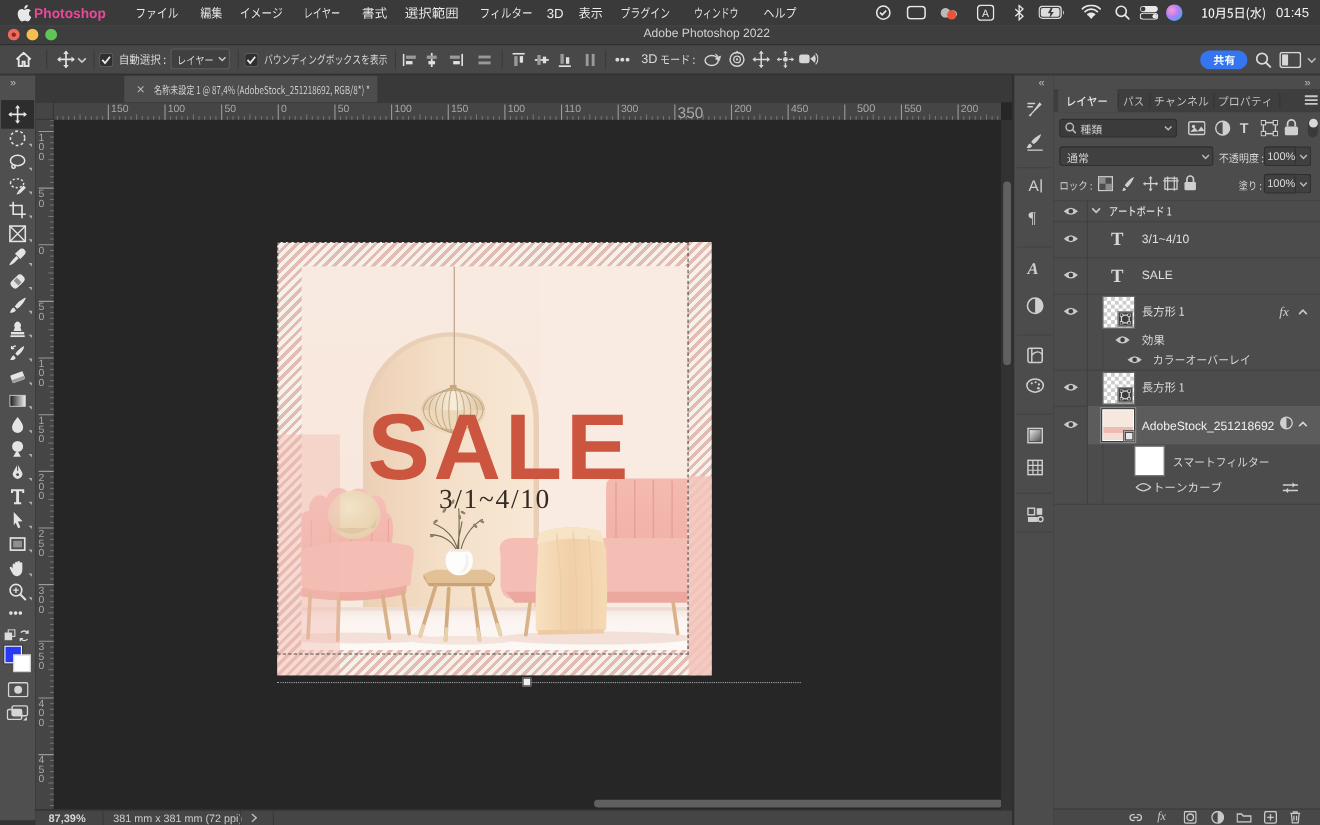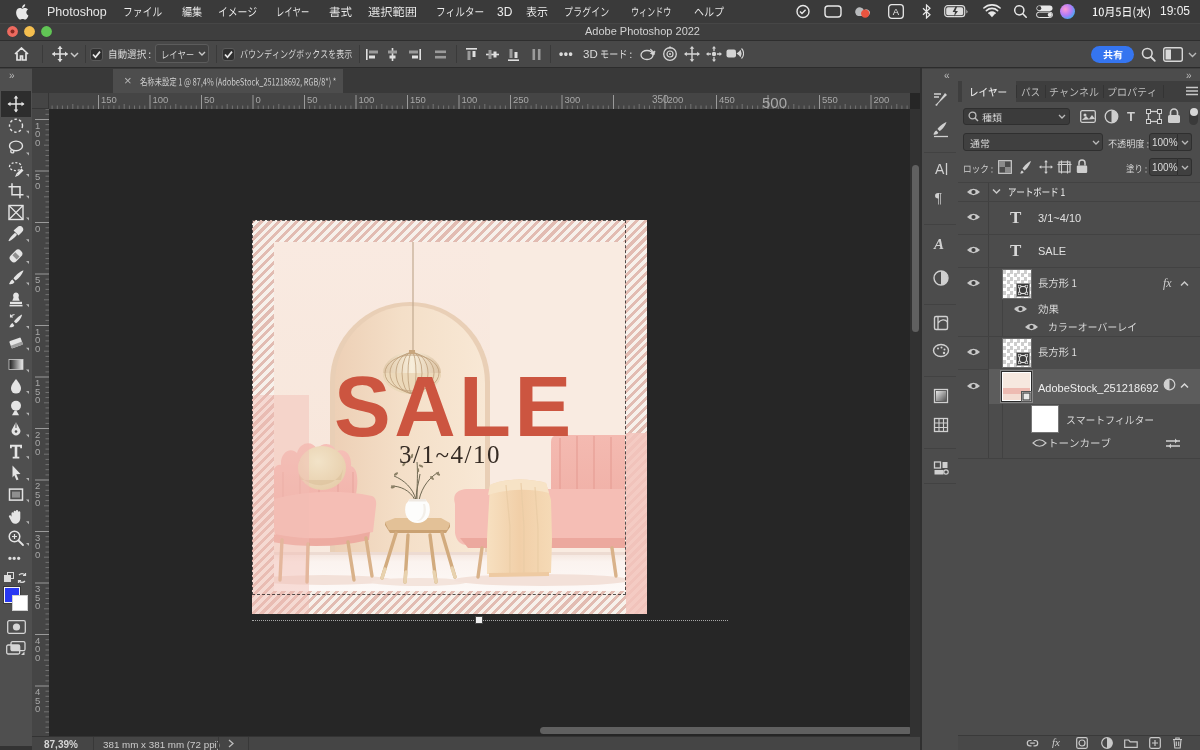--- a/index.html
+++ b/index.html
@@ -2,21 +2,21 @@
 <html><head><meta charset="utf-8"><style>
 *{margin:0;padding:0;box-sizing:border-box}
 body{width:1200px;height:750px;background:#262626;font-family:"Liberation Sans",sans-serif;overflow:hidden;position:relative}
 .abs{position:absolute}
 </style></head><body>
 <div style="position:absolute;left:0;top:0;width:1200px;height:23px;background:#3a3a3a"></div>
 <svg class="abs" style="left:15px;top:4px" width="14" height="16" viewBox="0 0 14 16">
 <path fill="#e8e8e8" d="M11.3 8.6c0-2 1.6-2.9 1.7-3-0.9-1.3-2.3-1.5-2.8-1.5-1.2-0.1-2.3 0.7-2.9 0.7-0.6 0-1.5-0.7-2.5-0.7-1.3 0-2.5 0.8-3.1 1.9-1.3 2.3-0.3 5.7 1 7.6 0.6 0.9 1.4 2 2.4 1.9 1-0.04 1.3-0.6 2.5-0.6 1.2 0 1.5 0.6 2.5 0.6 1 0 1.7-0.9 2.3-1.8 0.7-1.1 1-2.1 1-2.2-0.02-0.01-2-0.8-2.1-2.9z"></path>
 <path fill="#e8e8e8" d="M9.4 2.8c0.5-0.7 0.9-1.6 0.8-2.5-0.8 0.03-1.7 0.5-2.3 1.2-0.5 0.6-0.9 1.5-0.8 2.4 0.9 0.1 1.8-0.4 2.3-1.1z"></path>
   </svg>
-<div class="abs" style="left:47px;top:5px;font-size:12.5px;font-weight:normal;color:#e5e5e5">Photoshop</div>
+<div class="abs" style="left:31px;top:5px;font-size:12.5px;font-weight:bold;color:#ec4899">Photoshop</div>
 <div style="position:absolute;left:123px;top:3.9px">
     <svg width="40" height="16.1" viewBox="0 -12.1 47.0 16.1" preserveAspectRatio="none" style="display:block">
       <path d="M9.9 -7.6Q9.8 -7.5 9.8 -7.4Q9.8 -7.2 9.7 -7.1Q9.6 -6.6 9.5 -6.1Q9.3 -5.5 9.1 -4.9Q8.9 -4.4 8.6 -3.8Q8.3 -3.3 8.0 -2.8Q7.5 -2.2 6.8 -1.6Q6.2 -1.0 5.4 -0.5Q4.5 -0.1 3.5 0.3L2.7 -0.6Q3.8 -0.9 4.7 -1.3Q5.5 -1.7 6.1 -2.2Q6.7 -2.8 7.2 -3.4Q7.6 -3.9 7.9 -4.6Q8.2 -5.2 8.4 -5.9Q8.6 -6.6 8.7 -7.1Q8.5 -7.1 8.1 -7.1Q7.6 -7.1 7.0 -7.1Q6.4 -7.1 5.8 -7.1Q5.1 -7.1 4.5 -7.1Q3.9 -7.1 3.4 -7.1Q3.0 -7.1 2.8 -7.1Q2.5 -7.1 2.2 -7.1Q1.9 -7.1 1.7 -7.1V-8.1Q1.8 -8.1 2.0 -8.1Q2.2 -8.1 2.4 -8.0Q2.6 -8.0 2.8 -8.0Q3.0 -8.0 3.3 -8.0Q3.7 -8.0 4.2 -8.0Q4.6 -8.0 5.2 -8.0Q5.8 -8.0 6.3 -8.0Q6.9 -8.0 7.3 -8.0Q7.8 -8.0 8.1 -8.0Q8.5 -8.0 8.6 -8.0Q8.7 -8.0 8.9 -8.0Q9.0 -8.1 9.2 -8.1Z M21.4 -5.8Q21.4 -5.7 21.3 -5.7Q21.3 -5.6 21.2 -5.5Q21.1 -5.3 20.9 -5.0Q20.6 -4.6 20.3 -4.2Q20.0 -3.8 19.6 -3.4Q19.3 -3.1 18.9 -2.8L18.1 -3.3Q18.5 -3.6 18.9 -4.0Q19.3 -4.3 19.6 -4.7Q20.0 -5.1 20.1 -5.4Q20.0 -5.4 19.5 -5.4Q19.1 -5.4 18.5 -5.4Q17.9 -5.4 17.3 -5.4Q16.7 -5.4 16.1 -5.4Q15.5 -5.4 15.1 -5.4Q14.7 -5.4 14.6 -5.4Q14.4 -5.4 14.1 -5.4Q13.8 -5.4 13.5 -5.4V-6.3Q13.8 -6.3 14.1 -6.3Q14.4 -6.2 14.6 -6.2Q14.7 -6.2 15.1 -6.2Q15.6 -6.2 16.2 -6.2Q16.8 -6.2 17.4 -6.2Q18.1 -6.2 18.7 -6.2Q19.3 -6.2 19.7 -6.2Q20.2 -6.2 20.3 -6.2Q20.4 -6.2 20.5 -6.2Q20.6 -6.3 20.7 -6.3Q20.9 -6.3 20.9 -6.3ZM17.6 -4.6Q17.6 -3.9 17.5 -3.2Q17.5 -2.6 17.3 -2.0Q17.2 -1.4 16.9 -0.9Q16.6 -0.4 16.1 0.0Q15.6 0.5 14.9 0.9L14.1 0.3Q14.3 0.2 14.5 0.1Q14.7 0.0 14.9 -0.1Q15.7 -0.6 16.0 -1.2Q16.4 -1.8 16.5 -2.5Q16.7 -3.2 16.7 -3.9Q16.7 -4.1 16.6 -4.3Q16.6 -4.5 16.6 -4.6Z M24.0 -4.2Q25.5 -4.6 26.8 -5.1Q28.1 -5.7 29.0 -6.3Q29.6 -6.7 30.2 -7.1Q30.8 -7.6 31.3 -8.1Q31.8 -8.5 32.2 -9.0L32.9 -8.3Q32.4 -7.8 31.9 -7.3Q31.3 -6.8 30.7 -6.3Q30.1 -5.9 29.4 -5.5Q28.8 -5.1 28.0 -4.7Q27.2 -4.3 26.3 -3.9Q25.4 -3.6 24.4 -3.3ZM28.8 -5.8 29.8 -6.1V-0.9Q29.8 -0.7 29.8 -0.4Q29.8 -0.2 29.8 0.0Q29.9 0.2 29.9 0.4H28.8Q28.8 0.2 28.8 0.0Q28.8 -0.2 28.8 -0.4Q28.8 -0.7 28.8 -0.9Z M40.5 -0.2Q40.6 -0.4 40.6 -0.5Q40.6 -0.7 40.6 -0.9Q40.6 -1.0 40.6 -1.4Q40.6 -1.8 40.6 -2.4Q40.6 -2.9 40.6 -3.6Q40.6 -4.3 40.6 -4.9Q40.6 -5.6 40.6 -6.2Q40.6 -6.8 40.6 -7.2Q40.6 -7.6 40.6 -7.8Q40.6 -8.1 40.6 -8.3Q40.5 -8.6 40.5 -8.6H41.6Q41.6 -8.6 41.6 -8.3Q41.5 -8.1 41.5 -7.8Q41.5 -7.6 41.5 -7.2Q41.5 -6.8 41.5 -6.2Q41.5 -5.6 41.5 -5.0Q41.5 -4.3 41.5 -3.7Q41.5 -3.0 41.5 -2.5Q41.5 -1.9 41.5 -1.6Q41.5 -1.2 41.5 -1.1Q42.1 -1.4 42.7 -1.8Q43.3 -2.2 43.9 -2.8Q44.5 -3.3 44.9 -4.0L45.4 -3.2Q45.0 -2.5 44.3 -1.9Q43.6 -1.3 42.9 -0.8Q42.2 -0.3 41.5 0.0Q41.4 0.1 41.3 0.1Q41.2 0.2 41.1 0.3ZM35.3 -0.3Q36.0 -0.8 36.5 -1.6Q37.0 -2.3 37.3 -3.1Q37.4 -3.5 37.5 -4.1Q37.5 -4.7 37.6 -5.4Q37.6 -6.0 37.6 -6.6Q37.6 -7.3 37.6 -7.8Q37.6 -8.0 37.6 -8.2Q37.6 -8.4 37.5 -8.6H38.6Q38.6 -8.5 38.6 -8.4Q38.5 -8.3 38.5 -8.1Q38.5 -7.9 38.5 -7.8Q38.5 -7.3 38.5 -6.6Q38.5 -6.0 38.5 -5.3Q38.4 -4.6 38.4 -3.9Q38.3 -3.3 38.2 -2.9Q37.9 -2.0 37.4 -1.1Q36.8 -0.3 36.1 0.3Z" fill="#ececec"></path>
     </svg>
   </div>
 <div style="position:absolute;left:182px;top:3.9px">
     <svg width="21" height="16.1" viewBox="0 -12.1 24.0 16.1" preserveAspectRatio="none" style="display:block">
       <path d="M7.1 -3.8H7.7V0.8H7.1ZM8.6 -3.8H9.1V0.8H8.6ZM4.5 -9.0H10.8V-8.2H4.5ZM5.9 -2.0H10.5V-1.3H5.9ZM5.0 -7.5H5.7V-4.9Q5.7 -4.3 5.7 -3.6Q5.6 -2.8 5.5 -2.1Q5.3 -1.3 5.1 -0.6Q4.8 0.1 4.4 0.8Q4.3 0.7 4.2 0.6Q4.1 0.5 3.9 0.4Q3.8 0.3 3.7 0.3Q4.1 -0.3 4.4 -1.0Q4.6 -1.6 4.8 -2.3Q4.9 -3.0 4.9 -3.7Q5.0 -4.3 5.0 -4.9ZM5.3 -7.5H10.6V-4.8H5.3V-5.5H9.7V-6.7H5.3ZM5.6 -4.0H10.5V-3.3H6.2V0.9H5.6ZM10.1 -4.0H10.8V0.1Q10.8 0.4 10.7 0.5Q10.7 0.7 10.5 0.8Q10.4 0.9 10.1 0.9Q9.9 0.9 9.6 0.9Q9.6 0.8 9.5 0.6Q9.4 0.4 9.3 0.2Q9.6 0.2 9.7 0.2Q9.9 0.2 10.0 0.2Q10.1 0.2 10.1 0.1ZM2.3 -9.7 3.0 -9.4Q2.8 -8.9 2.6 -8.5Q2.3 -8.0 2.1 -7.6Q1.8 -7.2 1.6 -6.9L1.0 -7.1Q1.2 -7.4 1.5 -7.9Q1.7 -8.3 1.9 -8.8Q2.1 -9.3 2.3 -9.7ZM3.5 -8.3 4.2 -8.0Q3.8 -7.4 3.4 -6.7Q2.9 -5.9 2.4 -5.3Q2.0 -4.6 1.5 -4.1L1.0 -4.4Q1.3 -4.8 1.7 -5.3Q2.0 -5.8 2.3 -6.3Q2.7 -6.8 3.0 -7.4Q3.3 -7.9 3.5 -8.3ZM0.4 -7.3 0.9 -7.8Q1.2 -7.5 1.5 -7.2Q1.8 -6.9 2.1 -6.6Q2.3 -6.2 2.5 -6.0L2.0 -5.3Q1.9 -5.6 1.6 -6.0Q1.3 -6.3 1.0 -6.6Q0.7 -7.0 0.4 -7.3ZM3.0 -5.7 3.7 -6.0Q3.9 -5.6 4.1 -5.2Q4.3 -4.7 4.4 -4.3Q4.6 -3.9 4.6 -3.6L4.0 -3.3Q3.9 -3.6 3.8 -4.0Q3.6 -4.5 3.4 -4.9Q3.3 -5.4 3.0 -5.7ZM0.3 -4.6Q1.0 -4.6 2.0 -4.7Q3.0 -4.7 4.0 -4.8V-4.0Q3.1 -4.0 2.1 -3.9Q1.2 -3.9 0.4 -3.8ZM3.3 -2.9 3.9 -3.1Q4.1 -2.6 4.2 -2.0Q4.4 -1.5 4.5 -1.0L3.8 -0.8Q3.8 -1.3 3.6 -1.9Q3.5 -2.4 3.3 -2.9ZM1.0 -3.1 1.7 -3.0Q1.6 -2.2 1.4 -1.4Q1.2 -0.6 0.9 -0.0Q0.9 -0.1 0.8 -0.1Q0.6 -0.2 0.5 -0.3Q0.4 -0.3 0.3 -0.3Q0.6 -0.9 0.8 -1.6Q0.9 -2.3 1.0 -3.1ZM2.2 -4.2H2.9V0.9H2.2Z M12.1 -2.6H22.4V-1.9H12.1ZM14.1 -6.8H21.2V-6.2H14.1ZM14.1 -5.4H21.2V-4.8H14.1ZM13.9 -8.3H21.6V-7.6H13.9ZM17.0 -7.9H17.8V-3.8H17.0ZM16.8 -3.5H17.7V0.9H16.8ZM16.6 -2.4 17.3 -2.0Q16.8 -1.6 16.3 -1.2Q15.7 -0.7 15.1 -0.4Q14.4 0.0 13.7 0.3Q13.0 0.6 12.4 0.8Q12.3 0.6 12.1 0.4Q12.0 0.2 11.8 0.1Q12.5 -0.1 13.2 -0.4Q13.8 -0.6 14.5 -0.9Q15.1 -1.3 15.7 -1.6Q16.2 -2.0 16.6 -2.4ZM17.9 -2.4Q18.3 -2.0 18.8 -1.6Q19.3 -1.3 20.0 -1.0Q20.6 -0.7 21.3 -0.4Q22.0 -0.2 22.6 -0.0Q22.5 0.1 22.4 0.2Q22.3 0.3 22.2 0.5Q22.1 0.6 22.1 0.7Q21.4 0.5 20.8 0.2Q20.1 -0.0 19.4 -0.4Q18.8 -0.8 18.2 -1.2Q17.6 -1.6 17.2 -2.0ZM17.5 -9.7 18.5 -9.5Q18.3 -9.1 18.0 -8.6Q17.8 -8.2 17.5 -7.8L16.8 -8.0Q17.0 -8.3 17.2 -8.8Q17.4 -9.3 17.5 -9.7ZM14.5 -9.7 15.4 -9.5Q15.1 -8.9 14.7 -8.2Q14.2 -7.6 13.7 -6.9Q13.1 -6.3 12.4 -5.7Q12.4 -5.8 12.3 -5.9Q12.1 -6.0 12.0 -6.1Q11.9 -6.2 11.8 -6.3Q12.5 -6.8 13.0 -7.4Q13.5 -8.0 13.9 -8.6Q14.3 -9.2 14.5 -9.7ZM13.5 -7.8H14.3V-4.0H22.1V-3.3H13.5Z" fill="#ececec"></path>
     </svg>
   </div>
@@ -103,21 +103,21 @@
     <circle cx="3.2" cy="3.2" r="2.1" fill="#3a3a3a"></circle>
 <rect x="0.5" y="7.1" width="16" height="5.4" rx="2.7" fill="none" stroke="#e8e8e8" stroke-width="1"></rect>
     <circle cx="13.8" cy="9.8" r="2.1" fill="#e8e8e8"></circle>
   </svg>
 <div class="abs" style="left:1060px;top:4px;width:15px;height:15px;border-radius:50%;background:radial-gradient(circle at 35% 35%, #ff9ad5, #b07cf7 45%, #4aa8f0 75%, #2e7fe8)"></div>
 <div style="position:absolute;left:1092px;top:3.9px">
     <svg width="60" height="16.1" viewBox="0 -12.1 63.4 16.1" preserveAspectRatio="none" style="display:block">
       <path d="M1.0 0.0V-1.1H2.8V-7.0H1.3V-7.8Q1.9 -7.9 2.4 -8.1Q2.8 -8.2 3.2 -8.5H4.2V-1.1H5.8V0.0Z M9.8 0.2Q9.0 0.2 8.4 -0.3Q7.8 -0.8 7.4 -1.8Q7.1 -2.8 7.1 -4.3Q7.1 -5.7 7.4 -6.7Q7.8 -7.7 8.4 -8.1Q9.0 -8.6 9.8 -8.6Q10.7 -8.6 11.3 -8.1Q11.9 -7.7 12.2 -6.7Q12.6 -5.7 12.6 -4.3Q12.6 -2.8 12.2 -1.8Q11.9 -0.8 11.3 -0.3Q10.7 0.2 9.8 0.2ZM9.8 -0.9Q10.3 -0.9 10.6 -1.2Q10.9 -1.6 11.1 -2.3Q11.3 -3.0 11.3 -4.3Q11.3 -5.5 11.1 -6.2Q10.9 -6.9 10.6 -7.3Q10.3 -7.6 9.8 -7.6Q9.4 -7.6 9.1 -7.3Q8.8 -6.9 8.6 -6.2Q8.4 -5.5 8.4 -4.3Q8.4 -3.0 8.6 -2.3Q8.8 -1.6 9.1 -1.2Q9.4 -0.9 9.8 -0.9Z M16.1 -9.1H22.0V-8.1H16.1ZM16.1 -6.4H22.0V-5.3H16.1ZM16.0 -3.6H22.0V-2.6H16.0ZM15.4 -9.1H16.5V-5.5Q16.5 -4.7 16.4 -3.9Q16.3 -3.0 16.1 -2.1Q15.9 -1.3 15.4 -0.5Q15.0 0.3 14.2 1.0Q14.2 0.9 14.0 0.7Q13.9 0.6 13.7 0.4Q13.5 0.3 13.4 0.2Q14.1 -0.4 14.5 -1.1Q14.9 -1.8 15.1 -2.6Q15.3 -3.3 15.3 -4.0Q15.4 -4.8 15.4 -5.5ZM21.5 -9.1H22.7V-0.5Q22.7 0.0 22.5 0.3Q22.3 0.6 22.0 0.7Q21.6 0.9 21.0 0.9Q20.4 0.9 19.5 0.9Q19.5 0.8 19.4 0.6Q19.3 0.3 19.2 0.1Q19.1 -0.1 19.0 -0.2Q19.5 -0.2 19.9 -0.2Q20.4 -0.2 20.7 -0.2Q21.0 -0.2 21.1 -0.2Q21.3 -0.2 21.4 -0.3Q21.5 -0.3 21.5 -0.5Z M27.7 0.2Q27.0 0.2 26.5 0.0Q26.0 -0.2 25.6 -0.4Q25.2 -0.7 24.9 -1.0L25.6 -1.8Q25.8 -1.6 26.1 -1.4Q26.4 -1.2 26.7 -1.1Q27.1 -0.9 27.5 -0.9Q28.0 -0.9 28.4 -1.2Q28.8 -1.4 29.0 -1.8Q29.2 -2.2 29.2 -2.7Q29.2 -3.6 28.8 -4.0Q28.3 -4.5 27.6 -4.5Q27.2 -4.5 26.9 -4.4Q26.6 -4.3 26.3 -4.0L25.6 -4.5L25.9 -8.5H30.1V-7.3H27.0L26.8 -5.2Q27.1 -5.3 27.4 -5.4Q27.6 -5.5 28.0 -5.5Q28.7 -5.5 29.3 -5.2Q29.9 -4.9 30.2 -4.3Q30.5 -3.7 30.5 -2.8Q30.5 -1.9 30.1 -1.2Q29.7 -0.5 29.1 -0.2Q28.4 0.2 27.7 0.2Z M33.1 -9.0H40.8V0.8H39.7V-7.9H34.2V0.8H33.1ZM33.8 -5.0H40.2V-4.0H33.8ZM33.8 -1.0H40.2V0.1H33.8Z M45.4 2.3Q44.6 1.0 44.1 -0.5Q43.7 -1.9 43.7 -3.6Q43.7 -5.3 44.1 -6.7Q44.6 -8.2 45.4 -9.5L46.2 -9.1Q45.5 -7.9 45.1 -6.5Q44.8 -5.0 44.8 -3.6Q44.8 -2.2 45.1 -0.7Q45.5 0.7 46.2 1.9Z M47.4 -6.8H50.7V-5.7H47.4ZM52.0 -9.7H53.1V-0.5Q53.1 0.0 53.0 0.3Q52.8 0.6 52.5 0.7Q52.2 0.9 51.7 0.9Q51.1 1.0 50.3 1.0Q50.3 0.8 50.2 0.6Q50.2 0.4 50.1 0.1Q50.0 -0.1 49.9 -0.2Q50.5 -0.2 51.0 -0.2Q51.5 -0.2 51.7 -0.2Q51.8 -0.2 51.9 -0.3Q52.0 -0.3 52.0 -0.5ZM50.3 -6.8H50.6L50.8 -6.9L51.5 -6.6Q51.2 -5.0 50.7 -3.8Q50.2 -2.5 49.5 -1.6Q48.8 -0.7 47.9 -0.1Q47.9 -0.2 47.7 -0.4Q47.5 -0.6 47.4 -0.7Q47.2 -0.9 47.0 -1.0Q47.9 -1.5 48.5 -2.3Q49.2 -3.1 49.7 -4.2Q50.1 -5.3 50.3 -6.6ZM53.0 -7.9Q53.3 -6.8 53.8 -5.7Q54.2 -4.6 54.8 -3.7Q55.4 -2.8 56.2 -2.0Q57.0 -1.3 58.0 -0.9Q57.8 -0.8 57.7 -0.6Q57.5 -0.4 57.4 -0.2Q57.2 -0.1 57.1 0.1Q55.8 -0.6 54.9 -1.8Q53.9 -2.9 53.3 -4.5Q52.6 -6.0 52.2 -7.7ZM56.6 -7.9 57.6 -7.2Q57.1 -6.6 56.5 -6.1Q56.0 -5.5 55.4 -5.0Q54.9 -4.5 54.4 -4.2L53.6 -4.8Q54.1 -5.2 54.6 -5.7Q55.2 -6.2 55.7 -6.8Q56.2 -7.4 56.6 -7.9Z M59.6 2.3 58.8 1.9Q59.5 0.7 59.9 -0.7Q60.2 -2.2 60.2 -3.6Q60.2 -5.0 59.9 -6.5Q59.5 -7.9 58.8 -9.1L59.6 -9.5Q60.4 -8.2 60.9 -6.7Q61.3 -5.3 61.3 -3.6Q61.3 -1.9 60.9 -0.5Q60.4 1.0 59.6 2.3Z" fill="#f0f0f0"></path>
     </svg>
   </div>
-<div class="abs" style="left:1160px;top:4px;font-size:12px;font-weight:500;color:#f0f0f0">19:05</div>
+<div class="abs" style="left:1160px;top:4px;font-size:12px;font-weight:500;color:#f0f0f0">01:45</div>
 <div style="position:absolute;left:0;top:23px;width:1200px;height:17px;background:#3e3e3e;border-top:1px solid #464646"></div>
 <svg class="abs" style="left:7px;top:26px" width="46" height="11" viewBox="0 0 46 11">
 <circle cx="5.5" cy="5.5" r="5.4" fill="#ed6a5f"></circle>
     <circle cx="5.5" cy="5.5" r="2" fill="#882a22"></circle>
 <circle cx="22.5" cy="5.5" r="5.4" fill="#f5bf4f"></circle>
     <circle cx="39.5" cy="5.5" r="5.4" fill="#61c555"></circle>
   </svg>
 <div class="abs" style="left:540px;top:25px;width:160px;text-align:right;font-size:11px;font-weight:normal;color:#d2d2d2">Adobe Photoshop 2022</div>
 <div style="position:absolute;left:0;top:40px;width:1200px;height:28px;background:#484848;border-top:1px solid #2e2e2e;border-bottom:1px solid #2c2c2c"></div>
 <svg class="abs" style="left:14px;top:47px" width="15" height="14" viewBox="0 0 15 14">
@@ -564,26 +564,26 @@
     <path d="M858.1 12.5 V16" stroke="#7e7e7e" stroke-width="0.8"></path>
   </svg>
 <div class="abs" style="left:101.0px;top:94px;font-size:9.5px;color:#a8a8a8">150</div>
 <div class="abs" style="left:152.5px;top:94px;font-size:9.5px;color:#a8a8a8">100</div>
 <div class="abs" style="left:204.0px;top:94px;font-size:9.5px;color:#a8a8a8">50</div>
 <div class="abs" style="left:255.5px;top:94px;font-size:9.5px;color:#a8a8a8">0</div>
 <div class="abs" style="left:307.0px;top:94px;font-size:9.5px;color:#a8a8a8">50</div>
 <div class="abs" style="left:358.5px;top:94px;font-size:9.5px;color:#a8a8a8">100</div>
 <div class="abs" style="left:410.0px;top:94px;font-size:9.5px;color:#a8a8a8">150</div>
 <div class="abs" style="left:461.5px;top:94px;font-size:9.5px;color:#a8a8a8">100</div>
-<div class="abs" style="left:513.0px;top:94px;font-size:9.5px;color:#a8a8a8">250</div>
+<div class="abs" style="left:513.0px;top:94px;font-size:9.5px;color:#a8a8a8">110</div>
 <div class="abs" style="left:564.5px;top:94px;font-size:9.5px;color:#a8a8a8">300</div>
-<div class="abs" style="left:652px;top:94px;font-size:10px;color:#a8a8a8">350</div>
+<div class="abs" style="left:616.0px;top:94px;font-size:14px;color:#a8a8a8">350</div>
 <div class="abs" style="left:667.5px;top:94px;font-size:9.5px;color:#a8a8a8">200</div>
 <div class="abs" style="left:719.0px;top:94px;font-size:9.5px;color:#a8a8a8">450</div>
-<div class="abs" style="left:762px;top:94px;font-size:15px;color:#a8a8a8">500</div>
+<div class="abs" style="left:779px;top:94px;font-size:10px;color:#a8a8a8">500</div>
 <div class="abs" style="left:822.0px;top:94px;font-size:9.5px;color:#a8a8a8">550</div>
 <div class="abs" style="left:873.5px;top:94px;font-size:9.5px;color:#a8a8a8">200</div>
 <svg class="abs" style="left:32px;top:109px" width="17" height="627" viewBox="0 0 17 627">
     <rect width="17" height="627" fill="#454545"></rect>
     <path d="M3 10.5 H17" stroke="#9a9a9a" stroke-width="1"></path>
     <path d="M3 62.0 H17" stroke="#9a9a9a" stroke-width="1"></path>
     <path d="M3 113.5 H17" stroke="#9a9a9a" stroke-width="1"></path>
     <path d="M3 165.0 H17" stroke="#9a9a9a" stroke-width="1"></path>
     <path d="M3 216.5 H17" stroke="#9a9a9a" stroke-width="1"></path>
     <path d="M3 268.0 H17" stroke="#9a9a9a" stroke-width="1"></path>

